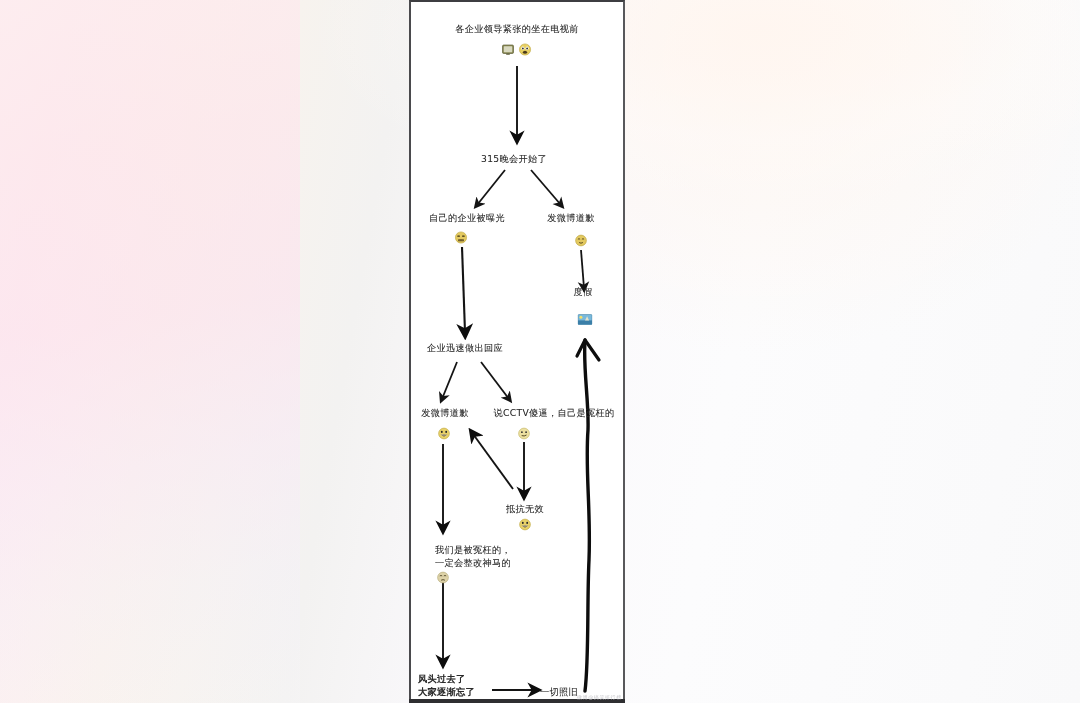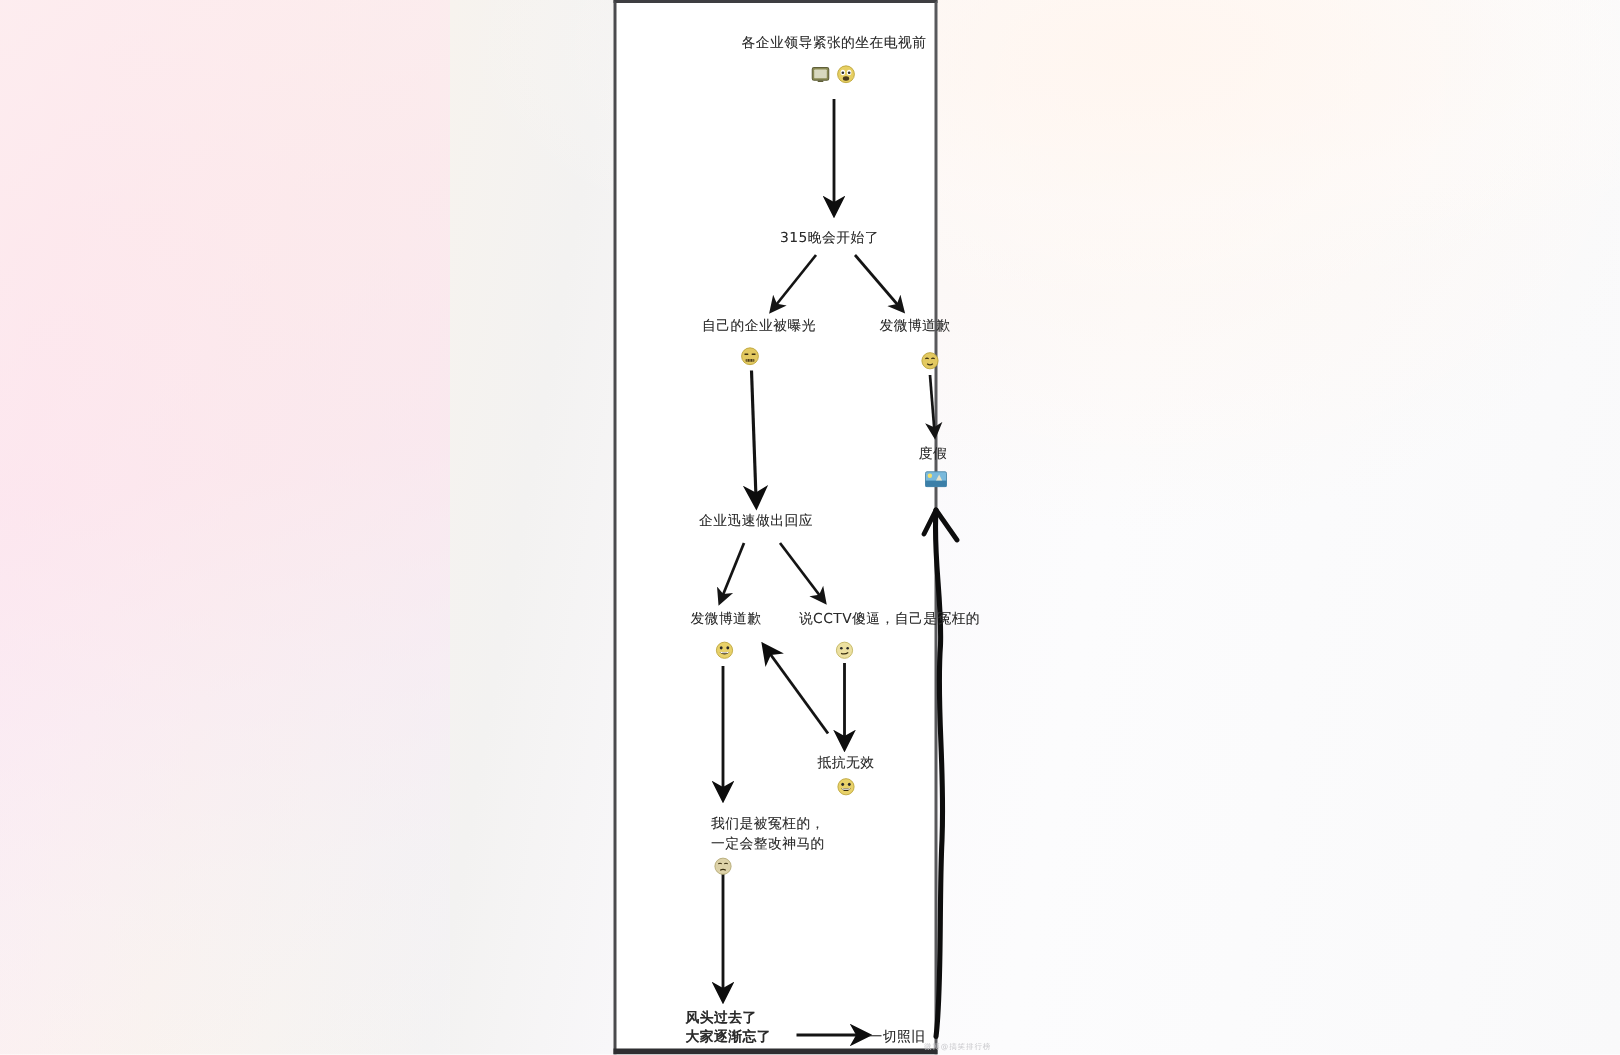--- a/index.html
+++ b/index.html
@@ -72,21 +72,20 @@
     width: 216px;
     height: 4px;
     background: #2e2e31;
   }
 
   .canvas {
     position: absolute;
     left: 409px; top: 0;
     width: 216px; height: 703px;
     overflow: hidden;
-    margin-left: 39px;
   }
   .canvas svg { position: absolute; left: 0; top: 0; }
 
   .node {
     position: absolute;
     color: #2b2b2b;
     font-size: 9.2px;
     line-height: 12px;
     letter-spacing: 0.3px;
     white-space: nowrap;
@@ -201,21 +200,21 @@
     <div class="node" style="left:162px; top:212px;">发微博道歉</div>
     <div class="emoji" style="left:172px; top:234px;">
       <svg width="13" height="13" viewBox="0 0 13 13">
         <circle cx="6.5" cy="6.5" r="5.4" fill="#e3c960" stroke="#b9a13a" stroke-width="0.6"></circle>
         <path d="M3.4 5.2 Q4.5 4.3 5.6 5.2" stroke="#3a2f10" stroke-width="0.8" fill="none"></path>
         <path d="M7.4 5.2 Q8.5 4.3 9.6 5.2" stroke="#3a2f10" stroke-width="0.8" fill="none"></path>
         <path d="M4.6 8.5 Q6.5 9.9 8.4 8.5" stroke="#3a2f10" stroke-width="0.8" fill="none"></path>
       </svg>
     </div>
 
-    <div class="node" style="left:174px; top:297px;text-align:center;">度假</div>
+    <div class="node" style="left:174px; top:286px;text-align:center;">度假</div>
     <div class="emoji" style="left:176px; top:314px; width:15px; height:11px;">
       <svg width="15" height="11" viewBox="0 0 15 11">
         <rect x="0.5" y="0.5" width="14" height="10" rx="1" fill="#79b9dc" stroke="#4e88a8" stroke-width="0.6"></rect>
         <rect x="0.5" y="6.4" width="14" height="4.1" fill="#3b7fa8"></rect>
         <circle cx="3.4" cy="3.2" r="1.5" fill="#f5e06a"></circle>
         <path d="M7.5 6.4 L9.6 2.3 L11.6 6.4 Z" fill="#e8e2c8"></path>
       </svg>
     </div>
 
     <div class="node" style="left:56px; top:342px;">企业迅速做出回应</div>

